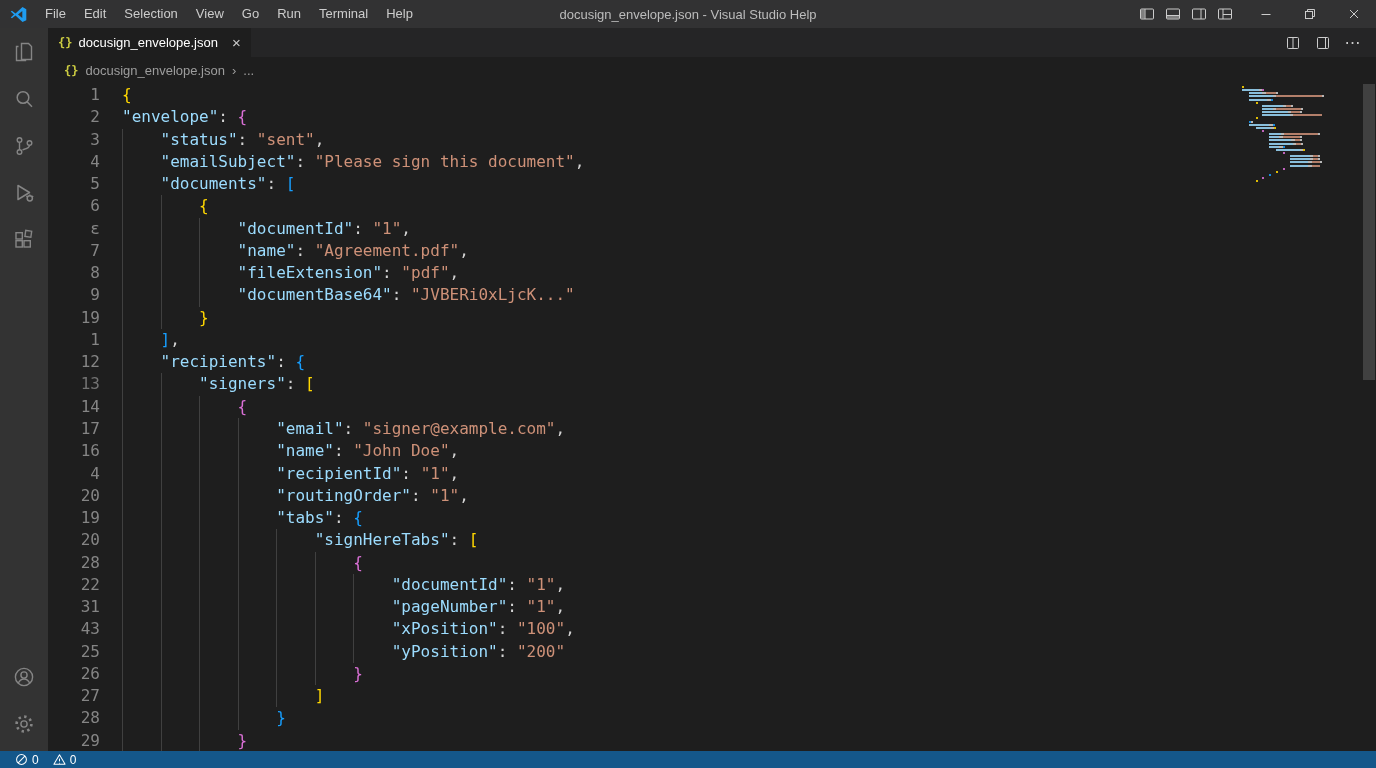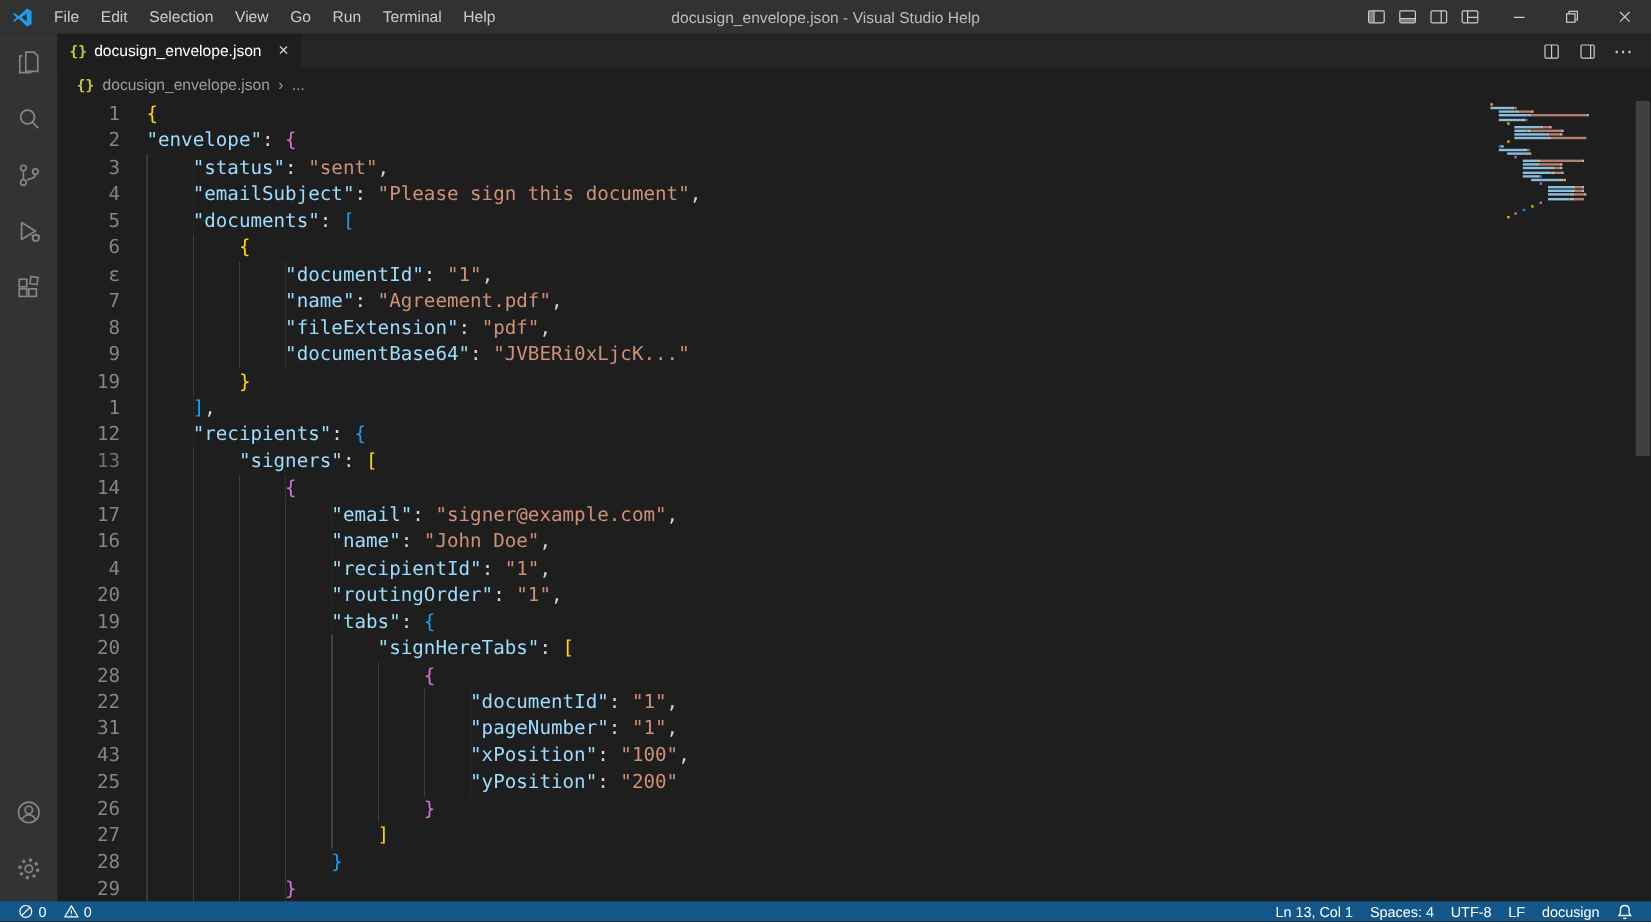--- a/index.html
+++ b/index.html
@@ -465,40 +465,15 @@
           <span class="icon">
             <svg width="13" height="13" viewBox="0 0 14 14" fill="none" stroke="currentColor" stroke-width="1.1" stroke-linejoin="round">
               <path d="M7 2 13 12H1Z"></path>
               <path d="M7 6v3"></path>
               <path d="M7 10.6v.8"></path>
             </svg>
           </span>
           <span>0</span>
         </div>
       </div>
-    <div class="sb-right">
-        <div class="sb-item">
-          <span>Ln 13, Col 1</span>
-        </div>
-        <div class="sb-item">
-          <span>Spaces: 4</span>
-        </div>
-        <div class="sb-item">
-          <span>UTF-8</span>
-        </div>
-        <div class="sb-item">
-          <span>LF</span>
-        </div>
-        <div class="sb-item">
-          <span>docusign</span>
-        </div>
-        <div class="sb-item">
-          <span class="icon">
-            <svg width="14" height="14" viewBox="0 0 14 14" fill="none" stroke="currentColor" stroke-width="1.1">
-              <path d="M7 1.6c2.2 0 3.6 1.6 3.6 3.8v2.5l1.3 2H2.1l1.3-2V5.4C3.4 3.2 4.8 1.6 7 1.6Z"></path>
-              <path d="M5.9 11.7a1.2 1.2 0 0 0 2.2 0"></path>
-            </svg>
-          </span>
-        </div>
-      </div>
   </div>
 
 </div>
 
 </body></html>

